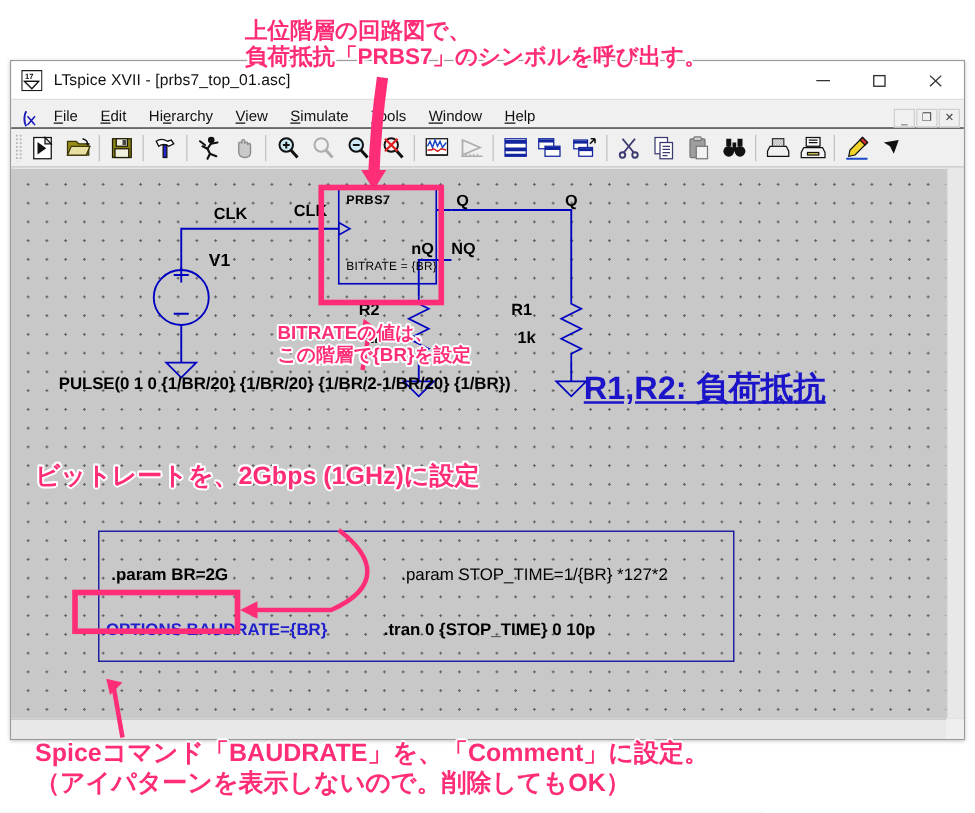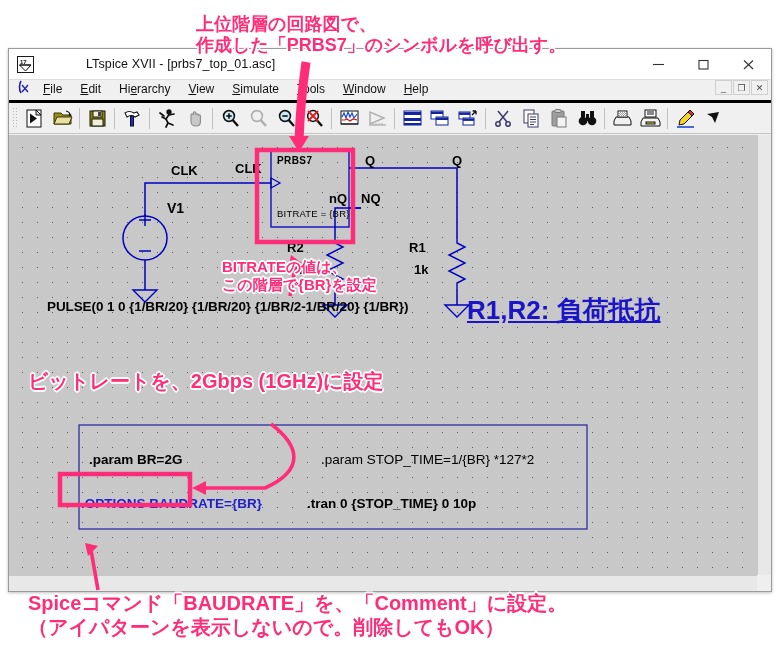--- a/index.html
+++ b/index.html
@@ -29,36 +29,35 @@
     display: flex; align-items: center;
   }
   .app-icon {
     width: 17px; height: 17px; margin-left: 8px; margin-right: 9px;
     position: relative; flex: none;
   }
   .app-icon svg { display:block; }
   .title-text {
     font-size: 12.5px; color: #101010; white-space: nowrap;
     letter-spacing: .1px;
-    margin-left: 43px;
   }
   .win-btns { margin-left: auto; display: flex; height: 100%; }
   .win-btn {
     width: 45px; height: 100%;
     display: flex; align-items: center; justify-content: center;
     color: #333; font-size: 13px;
   }
   .win-btn svg { display:block; }
 
   
   .menubar {
     position: relative; height: 23px;
     background: #f0f0f0;
-    display: flex; align-items: flex-start;
-    border-bottom: 3px solid #000000;
+    display: flex; align-items: flex-end;
+    border-bottom: 1px solid #000000;
   }
   .menu-logo { width: 20px; margin-left: 5px; display:flex; align-items:center; justify-content:center; }
   .menu-item {
     font-size: 12px; color: #111;
     padding: 2px 9px; white-space: nowrap;
   }
   .menu-item u { text-decoration: underline; }
   .mdi-btns { margin-left: auto; display: flex; gap: 1px; padding-right: 3px; }
   .mdi-btn {
     width: 17px; height: 15px; background: #f0f0f0;
@@ -490,21 +489,21 @@
     <rect x="60" y="474" width="130" height="31" fill="none" stroke="#ff2d78" stroke-width="4.5"></rect>
 
     <path d="M271 424 C300 446, 305 470, 265 488 L205 488" stroke="#ff2d78" stroke-width="3.6" fill="none"></path>
     <path d="M206 481 L192 488 L206 495 Z" fill="#ff2d78"></path>
 
     <path d="M98 590 L91 550" stroke="#ff2d78" stroke-width="3.6" fill="none"></path>
     <path d="M85 543 L98 546 L88 556 Z" fill="#ff2d78"></path>
   </svg>
 
   <div class="anno" style="left:196px; top:14px; font-size:18px;">上位階層の回路図で、
-作成した「PRBS7」のシンボルを呼び出す。</div>
+負荷抵抗「PRBS7」のシンボルを呼び出す。</div>
 
   <div class="anno" style="left:222px; top:258px; font-size:15px;">BITRATEの値は、
 この階層で{BR}を設定</div>
 
   <div class="anno" style="left:28px; top:370px; font-size:20px;">ビットレートを、2Gbps (1GHz)に設定</div>
 
   <div class="anno" style="left:28px; top:592px; font-size:20px;">Spiceコマンド「BAUDRATE」を、「Comment」に設定。
 （アイパターンを表示しないので。削除してもOK）</div>
 
 </div>

